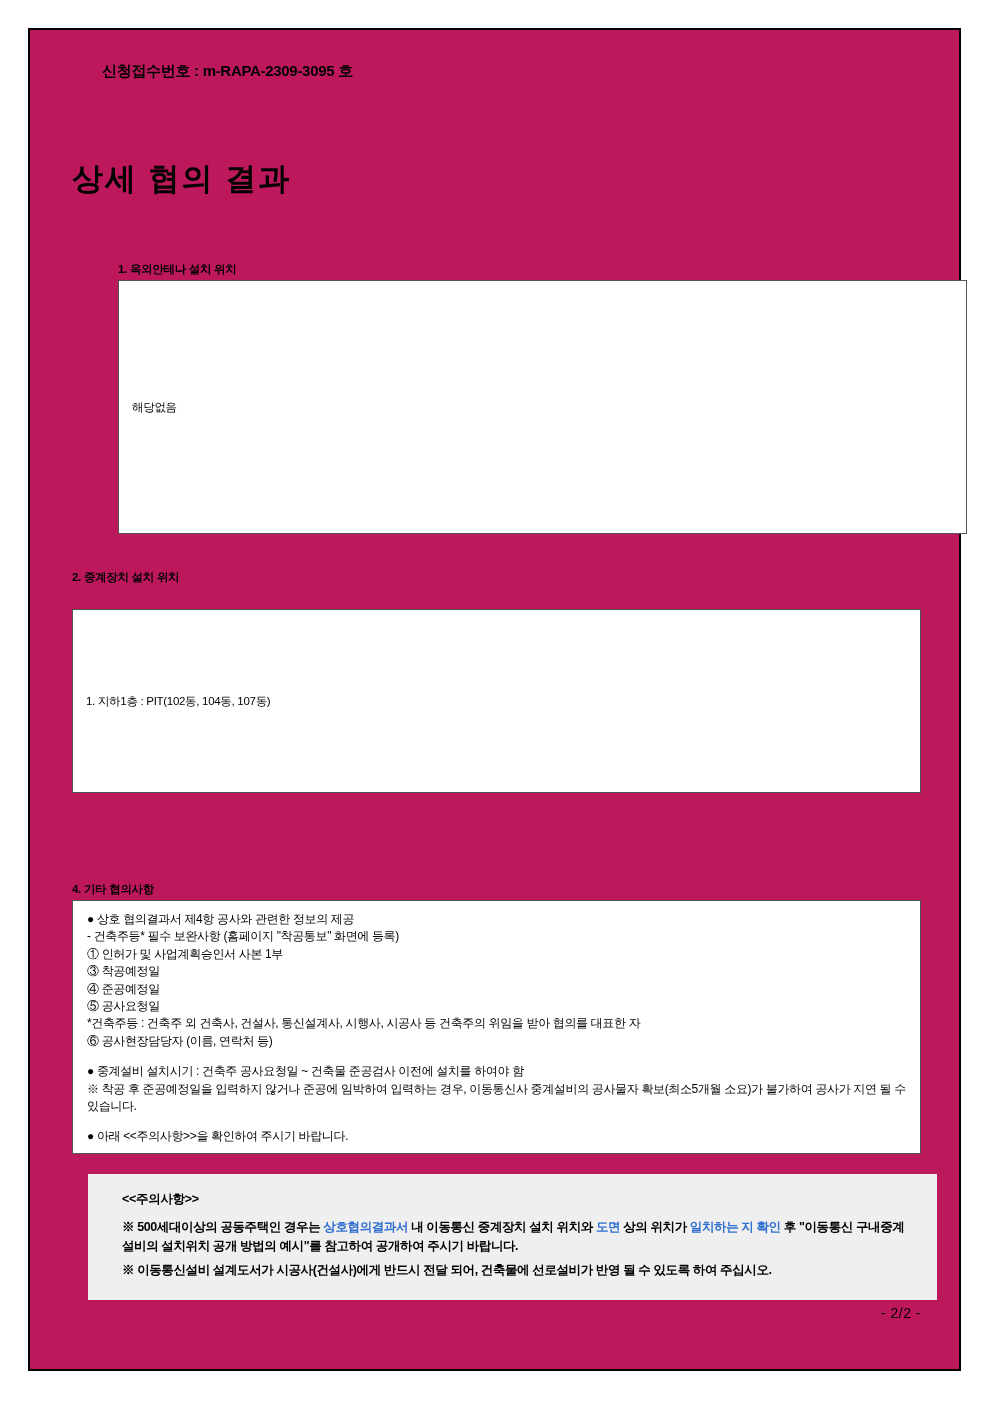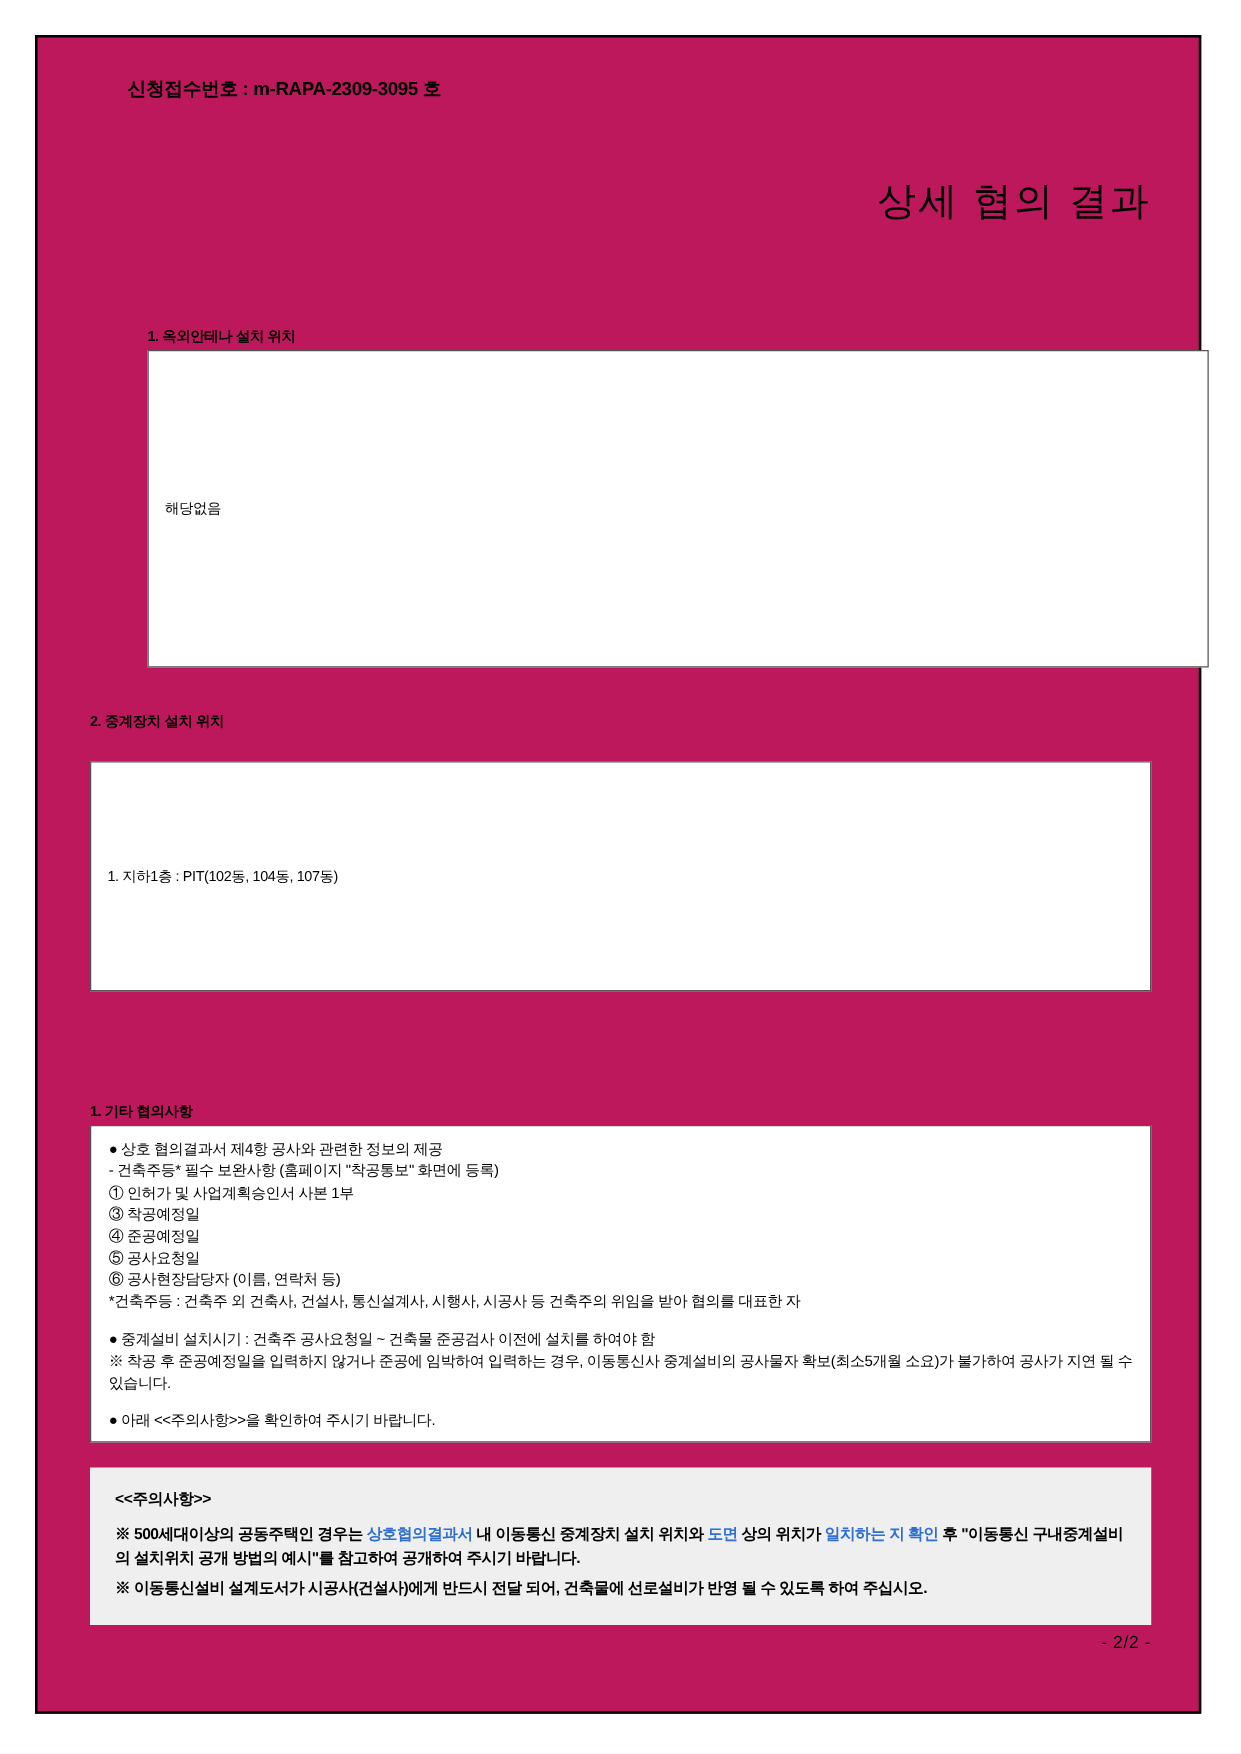--- a/index.html
+++ b/index.html
@@ -34,26 +34,26 @@
   .doc-no {
     position: absolute;
     top: 32px;
     left: 30px;
     font-size: 15px;
     font-weight: bold;
     letter-spacing: -0.3px;
   }
   .title {
     position: absolute;
-    top: 110px;
+    top: 128px;
     left: 0;
     width: 849px;
-    text-align: right;
+    text-align: left;
     font-size: 31px;
-    font-weight: normal;
+    font-weight: bold;
     letter-spacing: 2px;
   }
   .section {
     position: absolute;
     left: 0;
     width: 849px;
   }
   .sec-label {
     font-size: 11.5px;
     font-weight: bold;
@@ -87,25 +87,25 @@
     margin: 0;
     font-size: 12px;
     line-height: 1.45;
     letter-spacing: -0.35px;
   }
   .sec3 p.gap {
     margin-top: 13px;
   }
   .notice {
     position: absolute;
-    left: 0;
+    left: 16px;
     top: 1144px;
     width: 849px;
     background: #efefef;
-    padding: 16px 22px 14px 20px;
+    padding: 16px 22px 14px 34px;
     box-sizing: border-box;
   }
   .notice .head {
     font-size: 12.5px;
     font-weight: bold;
     letter-spacing: -0.3px;
     margin: 0 0 9px 0;
   }
   .notice p {
     margin: 0 0 6px 0;
@@ -143,30 +143,30 @@
     </div>
 
     <div class="section sec2">
       <div class="sec-label">2. 중계장치 설치 위치</div>
       <div class="box">
         <div class="box-centered-text">1. 지하1층 : PIT(102동, 104동, 107동)</div>
       </div>
     </div>
 
     <div class="section sec3">
-      <div class="sec-label">1. 기타 협의사항</div>
+      <div class="sec-label">4. 기타 협의사항</div>
       <div class="box">
         <p>● 상호 협의결과서 제4항 공사와 관련한 정보의 제공</p>
         <p>- 건축주등* 필수 보완사항 (홈페이지 "착공통보" 화면에 등록)</p>
         <p>① 인허가 및 사업계획승인서 사본 1부</p>
         <p>③ 착공예정일</p>
         <p>④ 준공예정일</p>
         <p>⑤ 공사요청일</p>
+        <p>*건축주등 : 건축주 외 건축사, 건설사, 통신설계사, 시행사, 시공사 등 건축주의 위임을 받아 협의를 대표한 자</p>
         <p>⑥ 공사현장담당자 (이름, 연락처 등)</p>
-        <p>*건축주등 : 건축주 외 건축사, 건설사, 통신설계사, 시행사, 시공사 등 건축주의 위임을 받아 협의를 대표한 자</p>
         <p class="gap">● 중계설비 설치시기 : 건축주 공사요청일 ~ 건축물 준공검사 이전에 설치를 하여야 함</p>
         <p>※ 착공 후 준공예정일을 입력하지 않거나 준공에 임박하여 입력하는 경우, 이동통신사 중계설비의 공사물자 확보(최소5개월 소요)가 불가하여 공사가 지연 될 수 있습니다.</p>
         <p class="gap">● 아래 &lt;&lt;주의사항&gt;&gt;을 확인하여 주시기 바랍니다.</p>
       </div>
     </div>
 
     <div class="notice">
       <p class="head">&lt;&lt;주의사항&gt;&gt;</p>
       <p><span>※ 500세대이상의 공동주택인 경우는 </span><span class="blue">상호협의결과서</span><span> 내 이동통신 중계장치 설치 위치와 </span><span class="blue">도면</span><span> 상의 위치가 </span><span class="blue">일치하는 지 확인</span><span> 후 "이동통신 구내중계설비의 설치위치 공개 방법의 예시"를 참고하여 공개하여 주시기 바랍니다.</span></p>
       <p>※ 이동통신설비 설계도서가 시공사(건설사)에게 반드시 전달 되어, 건축물에 선로설비가 반영 될 수 있도록 하여 주십시오.</p>

